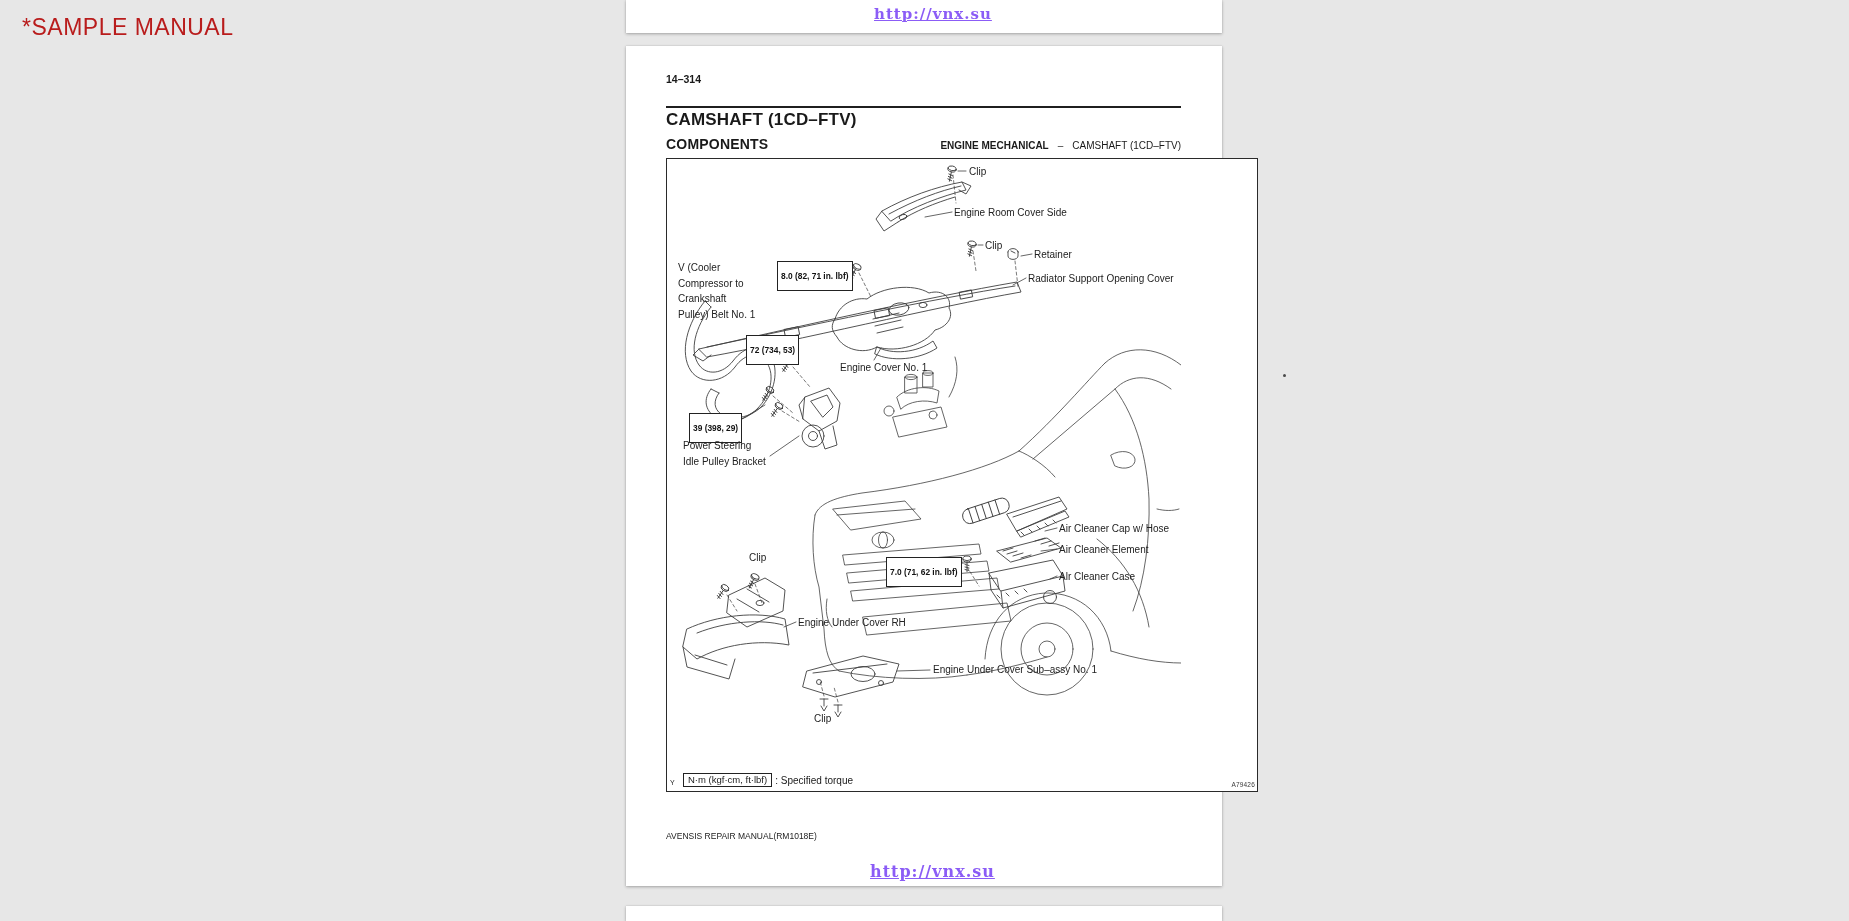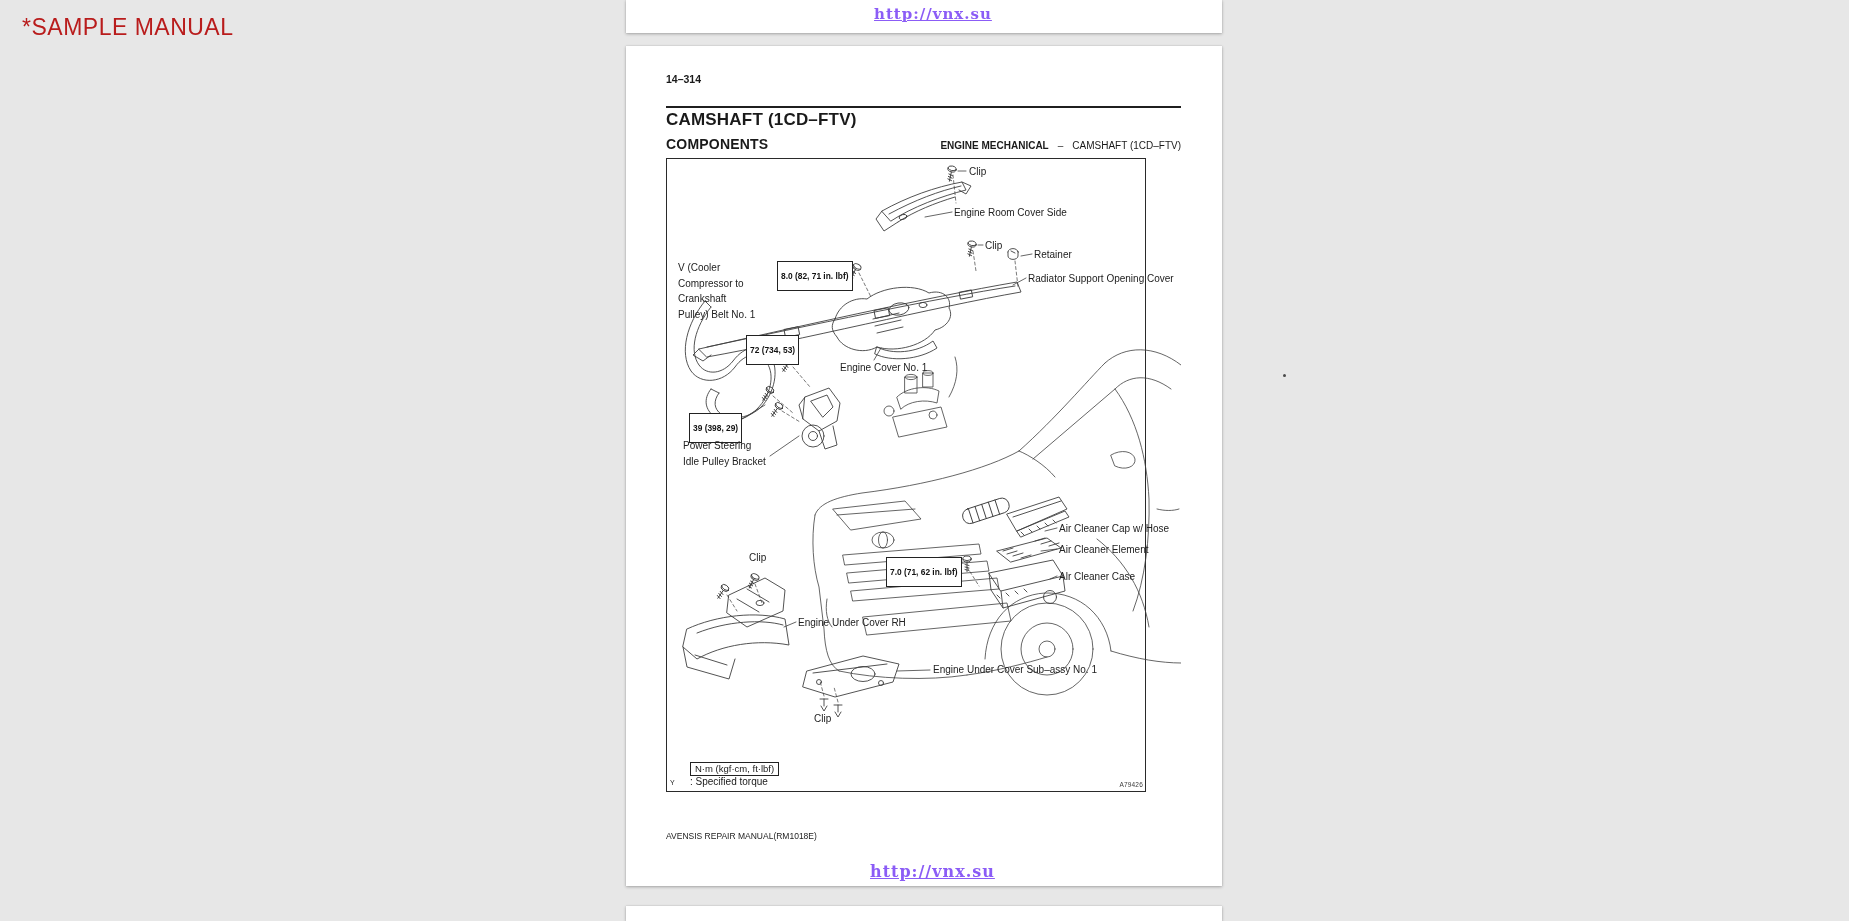--- a/index.html
+++ b/index.html
@@ -31,34 +31,34 @@
   .page-number{position:absolute;left:40px;top:27px;font-size:10.5px;font-weight:bold;}
   .running-header{
     position:absolute;right:41px;top:47px;font-size:10px;white-space:nowrap;margin-top:47px;
   }
   .running-header .sec{font-weight:bold;}
   .running-header .dash{margin:0 9px;color:#333;}
   .header-rule{position:absolute;left:40px;right:41px;top:60px;height:1.5px;background:#1f1f1f;}
   .doc-title{position:absolute;left:40px;top:64px;font-size:17px;font-weight:bold;letter-spacing:.2px;}
   .doc-subtitle{position:absolute;left:40px;top:90px;font-size:14px;font-weight:bold;letter-spacing:.2px;}
   .figure-box{
-    position:absolute;left:40px;top:112px;width:480px;height:634px;
+    position:absolute;left:40px;top:112px;width:592px;height:634px;
     border:1.2px solid #2a2a2a;box-sizing:border-box;background:#fff;
   }
   .figure-box svg{position:absolute;left:0;top:0;width:514px;height:632px;}
   .lbl{
     position:absolute;font-size:10px;line-height:12px;color:#222;white-space:nowrap;
   }
   .lbl-block div{font-size:10px;line-height:15.5px;color:#222;white-space:nowrap;}
   .torque{
     position:absolute;display:inline-block;border:1.1px solid #222;background:#fff;
     font-size:8.4px;font-weight:bold;line-height:10px;padding:9px 3px;white-space:nowrap;color:#111;
   }
   .legend{
-    position:absolute;left:23px;bottom:4px;display:flex;align-items:flex-start;font-size:10px;white-space:nowrap;flex-direction:column;
+    position:absolute;left:16px;bottom:4px;display:flex;align-items:center;font-size:10px;white-space:nowrap;
   }
   .legend .boxed{border:1.1px solid #222;padding:0 4px;font-size:9.5px;line-height:12px;margin-right:3px;}
   .corner-mark{position:absolute;left:3px;bottom:5px;font-size:7px;color:#222;}
   .figure-id{position:absolute;right:2px;bottom:3px;font-size:6.5px;color:#3a3a3a;letter-spacing:.2px;}
   .footer{position:absolute;left:40px;top:785px;font-size:8.5px;white-space:nowrap;color:#1c1c1c;}
   .footer .code{}
   .speck{position:absolute;left:1283px;top:374px;width:3px;height:3px;border-radius:50%;background:#4a4a4a;}
 </style>
 </head>
 <body>

